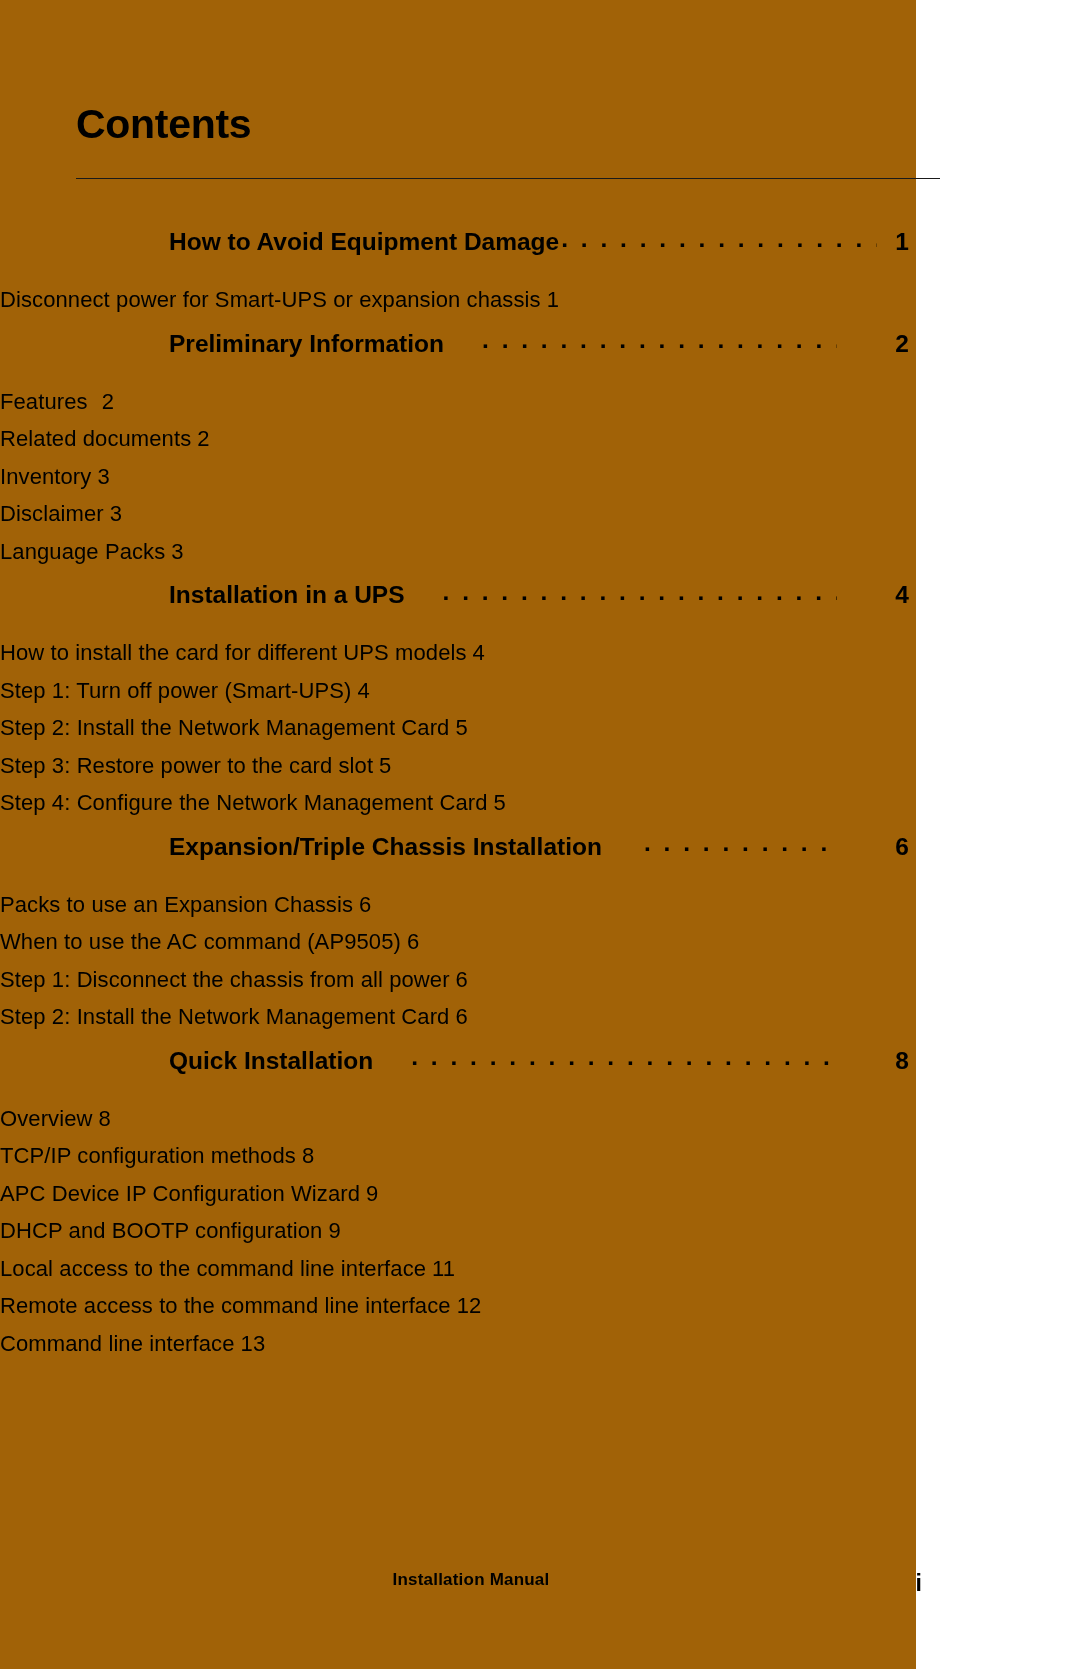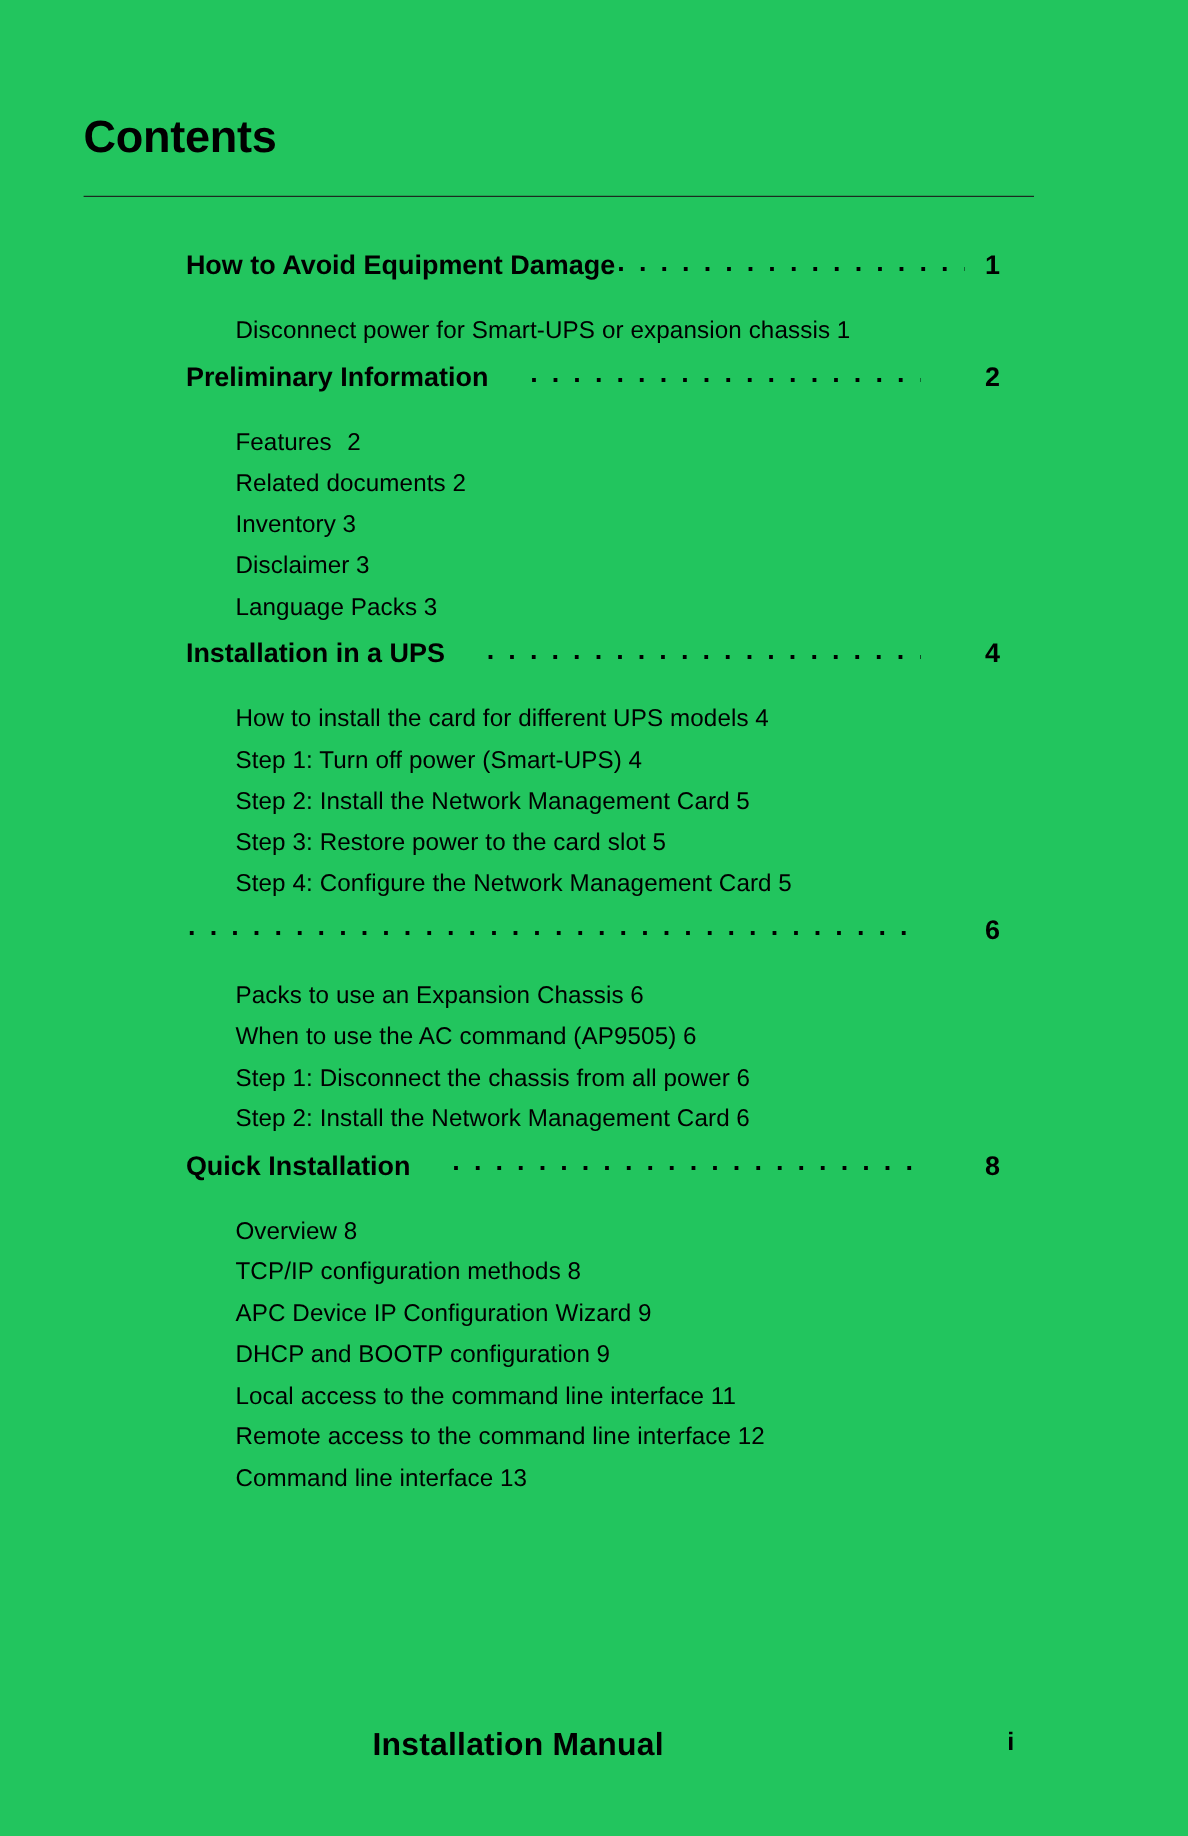--- a/index.html
+++ b/index.html
@@ -13,23 +13,23 @@
     font-family: "Liberation Sans", sans-serif;
     color: #000000;
     position: relative;
     overflow: hidden;
   }
 
   .page {
     position: absolute;
     left: 0;
     top: 0;
-    width: 1080px;
+    width: 916px;
     height: 1669px;
-    background: #22c55e;
+    background: #a16207;
   }
 
   
   .toc-title {
     position: absolute;
     left: 76px;
     top: 104px;
     font-size: 41px;
     font-weight: bold;
     letter-spacing: -0.3px;
@@ -89,21 +89,20 @@
     text-align: right;
     min-width: 26px;
     padding-left: 4px;
   }
   
   .sec-row.tight .leader { margin-left: -2px; }
   .sec-row.tight .leader::before { letter-spacing: 3.0px; }
 
   
   .sub-row {
-    margin-left: 214px;
     font-size: 22px;
     font-weight: normal;
     height: 37.5px;
     line-height: 37.5px;
     white-space: nowrap;
     letter-spacing: 0.1px;
   }
   .sub-row .sub-page {
     padding-left: 6px;
   }
@@ -122,21 +121,21 @@
     top: 1570px;
     width: 864px;
     height: 40px;
   }
   .footer-title {
     position: absolute;
     left: 0;
     top: 0;
     width: 790px;
     text-align: center;
-    font-size: 29px;
+    font-size: 17px;
     font-weight: bold;
     letter-spacing: 0.2px;
   }
   .footer-page {
     position: absolute;
     right: 18px;
     top: 0;
     font-size: 23px;
     font-weight: bold;
   }
@@ -196,20 +195,21 @@
       <span>Step 2: Install the Network Management Card</span><span class="sub-page">5</span>
     </div>
     <div class="sub-row">
       <span>Step 3: Restore power to the card slot</span><span class="sub-page">5</span>
     </div>
     <div class="sub-row">
       <span>Step 4: Configure the Network Management Card</span><span class="sub-page">5</span>
     </div>
 
     <div class="sec-row gap-before-section">
+      <span class="sec-label">Expansion/Triple Chassis Installation</span>
       <span class="leader"></span>
       <span class="sec-page">6</span>
     </div>
     <div class="sub-row gap-after-section">
       <span>Packs to use an Expansion Chassis</span><span class="sub-page">6</span>
     </div>
     <div class="sub-row">
       <span>When to use the AC command (AP9505)</span><span class="sub-page">6</span>
     </div>
     <div class="sub-row">

